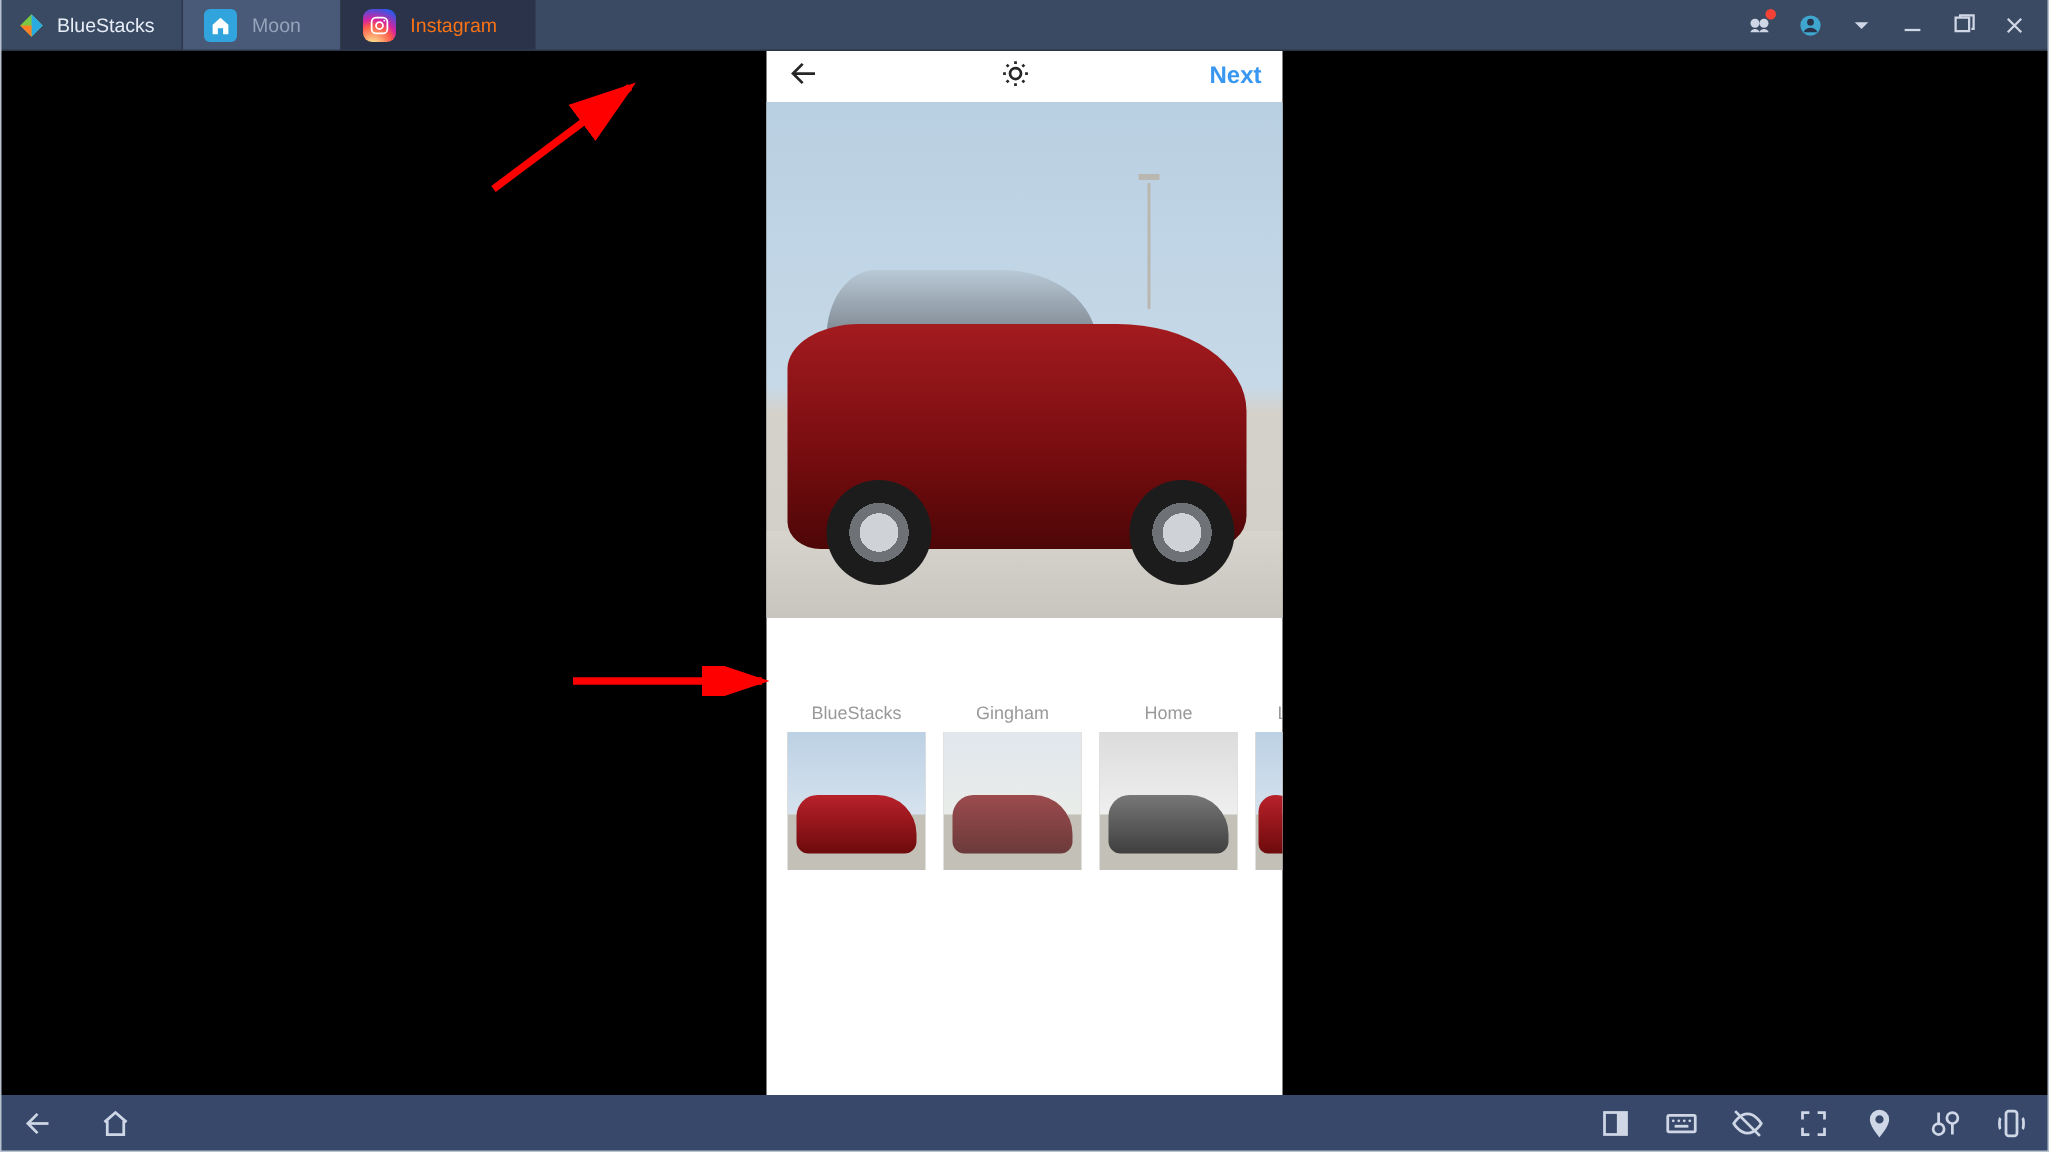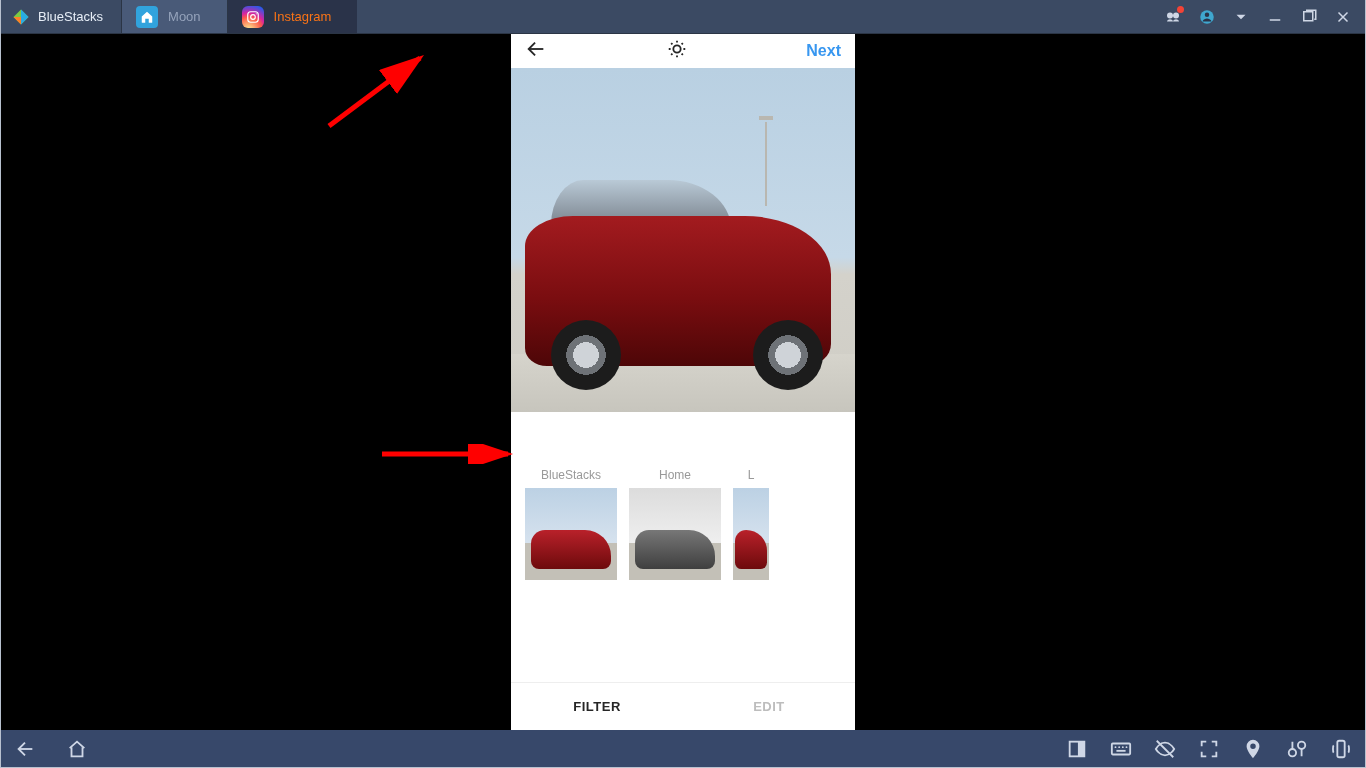--- a/index.html
+++ b/index.html
@@ -253,39 +253,42 @@
 
     <div class="filters">
       <div class="filter">
         <div class="fname">BlueStacks</div>
         <div class="thumb clarendon">
             <div class="mini-sky"></div>
             <div class="mini-car"></div>
           </div>
       </div>
       <div class="filter">
+        <div class="fname">Gingham</div>
+        <div class="thumb gingham">
+            <div class="mini-sky"></div>
+            <div class="mini-car"></div>
+          </div>
+      </div>
+      <div class="filter">
         <div class="fname">Home</div>
         <div class="thumb moon">
             <div class="mini-sky"></div>
             <div class="mini-car"></div>
           </div>
       </div>
       <div class="filter peek">
         <div class="fname">L</div>
         <div class="thumb peek clarendon">
             <div class="mini-sky"></div>
             <div class="mini-car"></div>
           </div>
       </div>
     </div>
 
-    <div class="ig-bottomtabs">
-      <div class="active">FILTER</div>
-      <div class="inactive">EDIT</div>
-    </div>
   </div>
 </div>
 
 <div class="android-nav">
   <div class="left">
     <span class="ic">
       <svg viewBox="0 0 24 24" fill="none" stroke="#cfd7e6" stroke-width="2">
           <path d="M20 12H6"></path>
           <path d="M12 5l-7 7 7 7"></path>
         </svg>

